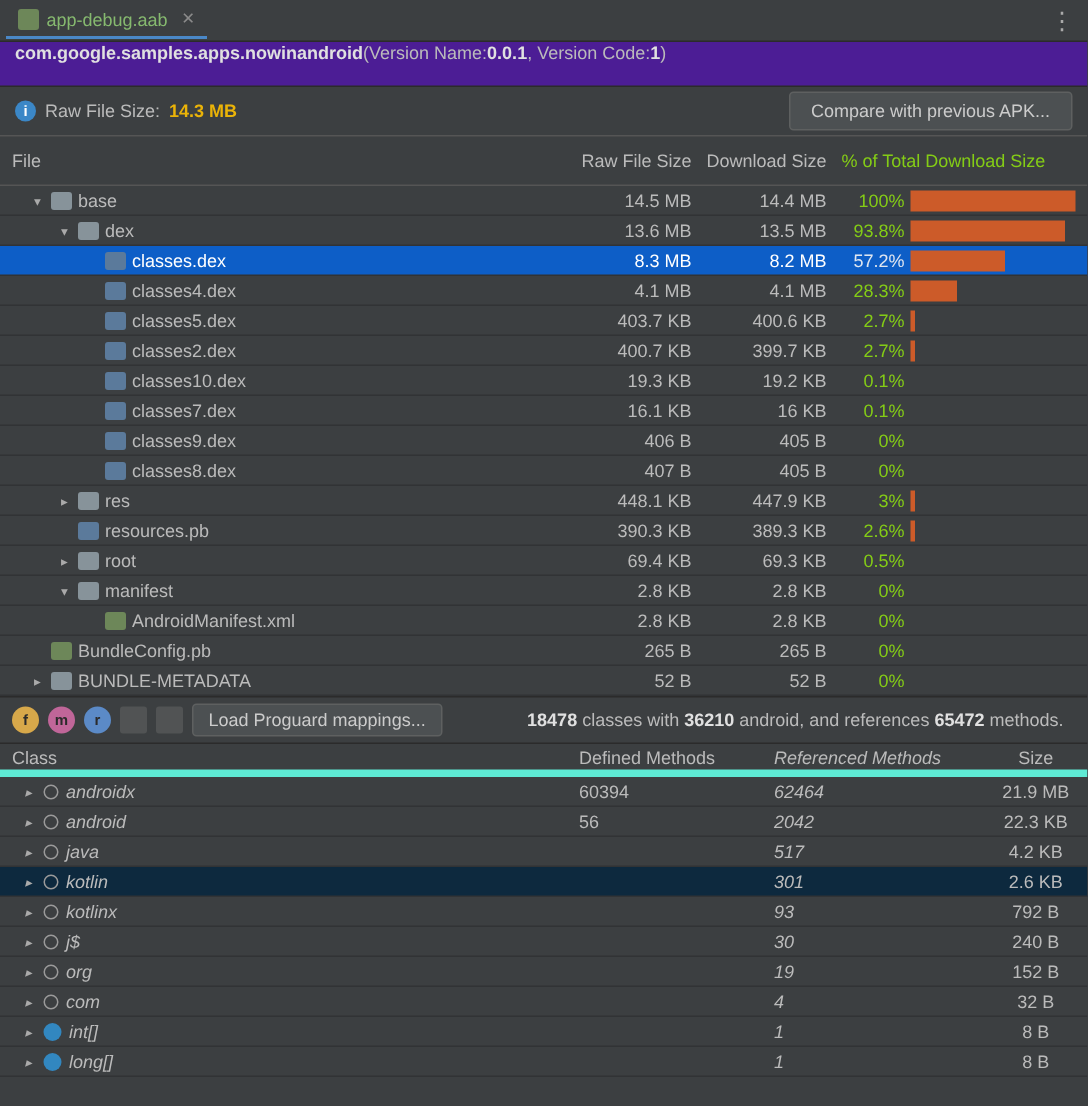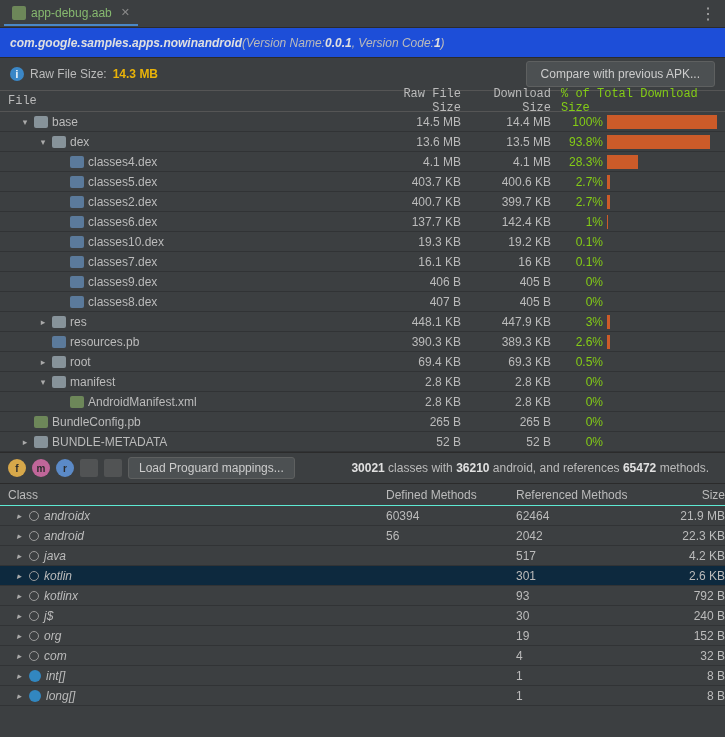--- a/index.html
+++ b/index.html
@@ -37,25 +37,24 @@
     }
     .tab-close { color: #8a8a8a; margin-left: 4px; cursor: pointer; font-size: 11px; }
     .tab-menu {
       position: absolute; right: 8px;
       color: #aaa; cursor: pointer; font-size: 16px; letter-spacing: 1px;
     }
     .header-bar {
       height: 30px;
       padding: 0 10px;
       display: flex;
-      align-items: center;
-      background: #1d4ed8;
+      align-items: flex-start;
+      background: #4c1d95;
       border-bottom: 1px solid #2b2b2b;
       color: #bbb;
-      font-style: italic;
     }
     .header-bar .bold { color: #e0e0e0; font-weight: bold; }
     .info-row {
       height: 32px;
       display: flex;
       align-items: center;
       justify-content: space-between;
       padding: 0 10px;
       background: #3c3f41;
     }
@@ -77,22 +76,21 @@
     .columns-header, .row {
       display: flex;
       align-items: center;
       height: 20px;
       border-bottom: 1px solid #313335;
     }
     .columns-header {
       background: #3c3f41;
       border-top: 1px solid #555;
       border-bottom: 1px solid #555;
-      height: 22px;
-      font-family: Liberation Mono, monospace;
+      height: 34px;
     }
     .c-file { flex: 1; padding-left: 8px; text-align: left; white-space: nowrap; overflow: hidden; display:flex; align-items:center; gap:4px;}
     .c-raw { width: 80px; text-align: right; padding-right: 6px;}
     .c-dl  { width: 90px; text-align: right; padding-right: 6px;}
     .c-pct { width: 50px; text-align: right; padding-right: 4px; color: #84cc16;}
     .c-bar { width: 118px; padding-right: 8px; }
     .bar-bg { height: 14px; position: relative; }
     .bar-fill { height: 100%; background: #cc5b29; }
     .tree-panel { background: #3c3f41; }
     .row { background: #3c3f41; }
@@ -131,25 +129,25 @@
     .proguard-btn {
       background: #4c5052; border: 1px solid #5e6060;
       color: #ccc; padding: 3px 10px; border-radius: 3px; cursor: pointer;
       font-size: 12px;
     }
     .stats { flex: 1; text-align: right; color: #bbb; padding-right: 8px;}
     .stats b { color: #e0e0e0; }
     .class-header, .class-row {
       display: flex; align-items: center; height: 20px; border-bottom: 1px solid #313335;
     }
-    .class-header { border-bottom: 1px solid #5eead4; height: 22px; }
+    .class-header { border-bottom: 5px solid #5eead4; height: 22px; }
     .d-cls { flex:1; padding-left: 8px; display:flex; align-items:center; gap:5px;}
     .d-def { width: 130px; text-align: left; padding-left: 6px;}
-    .d-ref { width: 140px; text-align: left; padding-left: 6px;}
-    .d-size { width: 75px; text-align: right; padding-left: 6px;}
+    .d-ref { width: 140px; text-align: left; padding-left: 6px; font-style: italic;}
+    .d-size { width: 75px; text-align: center; padding-left: 6px;}
     .class-row .d-cls { font-style: italic; }
     .class-row.sel { background: #0d293e; }
   </style>
 </head>
 <body>
 
 <div class="tab-bar">
   <div class="tab">
     <span class="tab-icon"></span>
     <span>app-debug.aab</span>
@@ -209,20 +207,36 @@
       </div>
       <div class="c-raw">13.6 MB</div>
       <div class="c-dl">13.5 MB</div>
       <div class="c-pct">93.8%</div>
       <div class="c-bar">
         <div class="bar-bg">
           <div class="bar-fill" style="width: 94%;"></div>
         </div>
       </div>
     </div>
+    <div class="row selected">
+      <div class="c-file">
+        <span class="indent" style="width: 44px;"></span>
+        <span class="expander"></span>
+        <span class="file-icon"></span>
+        <span>classes.dex</span>
+      </div>
+      <div class="c-raw">8.3 MB</div>
+      <div class="c-dl">8.2 MB</div>
+      <div class="c-pct">57.2%</div>
+      <div class="c-bar">
+        <div class="bar-bg">
+          <div class="bar-fill" style="width: 57%;"></div>
+        </div>
+      </div>
+    </div>
     <div class="row">
       <div class="c-file">
         <span class="indent" style="width: 44px;"></span>
         <span class="expander"></span>
         <span class="file-icon"></span>
         <span>classes4.dex</span>
       </div>
       <div class="c-raw">4.1 MB</div>
       <div class="c-dl">4.1 MB</div>
       <div class="c-pct">28.3%</div>
@@ -254,36 +268,20 @@
         <span class="expander"></span>
         <span class="file-icon"></span>
         <span>classes2.dex</span>
       </div>
       <div class="c-raw">400.7 KB</div>
       <div class="c-dl">399.7 KB</div>
       <div class="c-pct">2.7%</div>
       <div class="c-bar">
         <div class="bar-bg">
           <div class="bar-fill" style="width: 3%;"></div>
-        </div>
-      </div>
-    </div>
-    <div class="row">
-      <div class="c-file">
-        <span class="indent" style="width: 44px;"></span>
-        <span class="expander"></span>
-        <span class="file-icon"></span>
-        <span>classes6.dex</span>
-      </div>
-      <div class="c-raw">137.7 KB</div>
-      <div class="c-dl">142.4 KB</div>
-      <div class="c-pct">1%</div>
-      <div class="c-bar">
-        <div class="bar-bg">
-          <div class="bar-fill" style="width: 1%;"></div>
         </div>
       </div>
     </div>
     <div class="row">
       <div class="c-file">
         <span class="indent" style="width: 44px;"></span>
         <span class="expander"></span>
         <span class="file-icon"></span>
         <span>classes10.dex</span>
       </div>
@@ -459,21 +457,21 @@
   </div>
 
 <div class="mid-toolbar">
   <span class="round-btn r-yellow">f</span>
   <span class="round-btn r-pink">m</span>
   <span class="round-btn r-blue">r</span>
   <span class="tool-icon"></span>
   <span class="tool-icon"></span>
   <button class="proguard-btn">Load Proguard mappings...</button>
   <div class="stats">
-    <b>30021</b><span> classes with </span><b>36210</b><span> android, and references </span><b>65472</b><span> methods.</span>
+    <b>18478</b><span> classes with </span><b>36210</b><span> android, and references </span><b>65472</b><span> methods.</span>
   </div>
 </div>
 
 <div class="class-header">
   <div class="d-cls" style="font-style:normal">Class</div>
   <div class="d-def">Defined Methods</div>
   <div class="d-ref">Referenced Methods</div>
   <div class="d-size">Size</div>
 </div>
 

